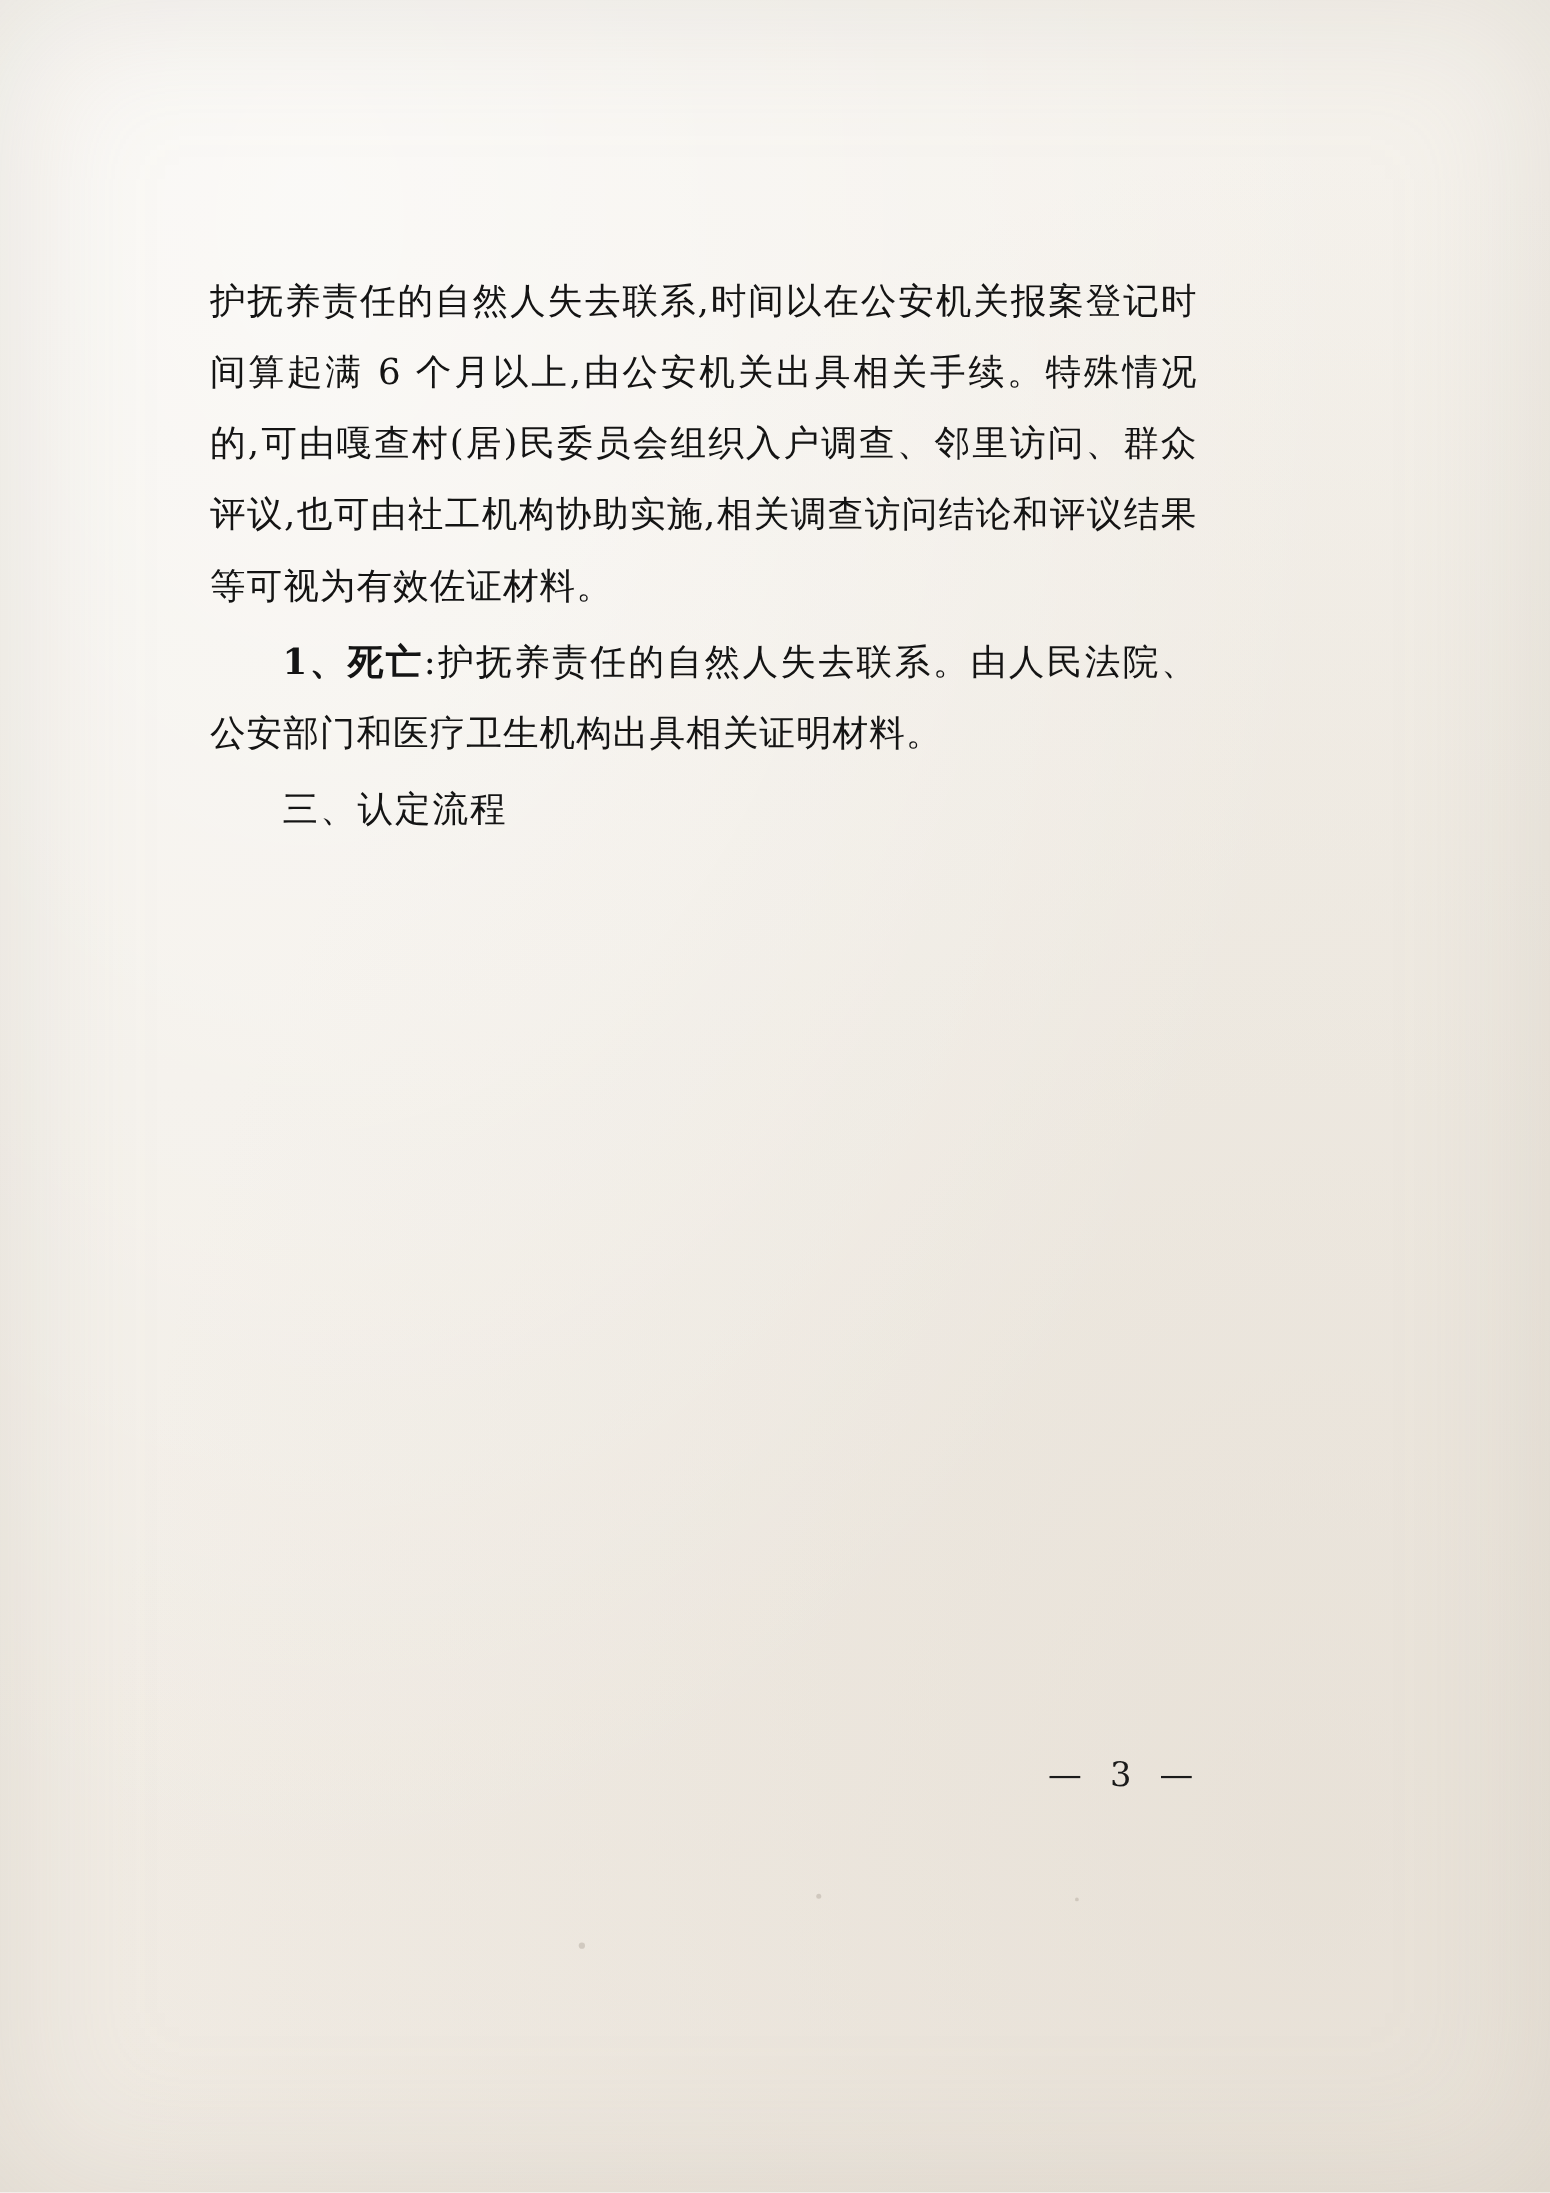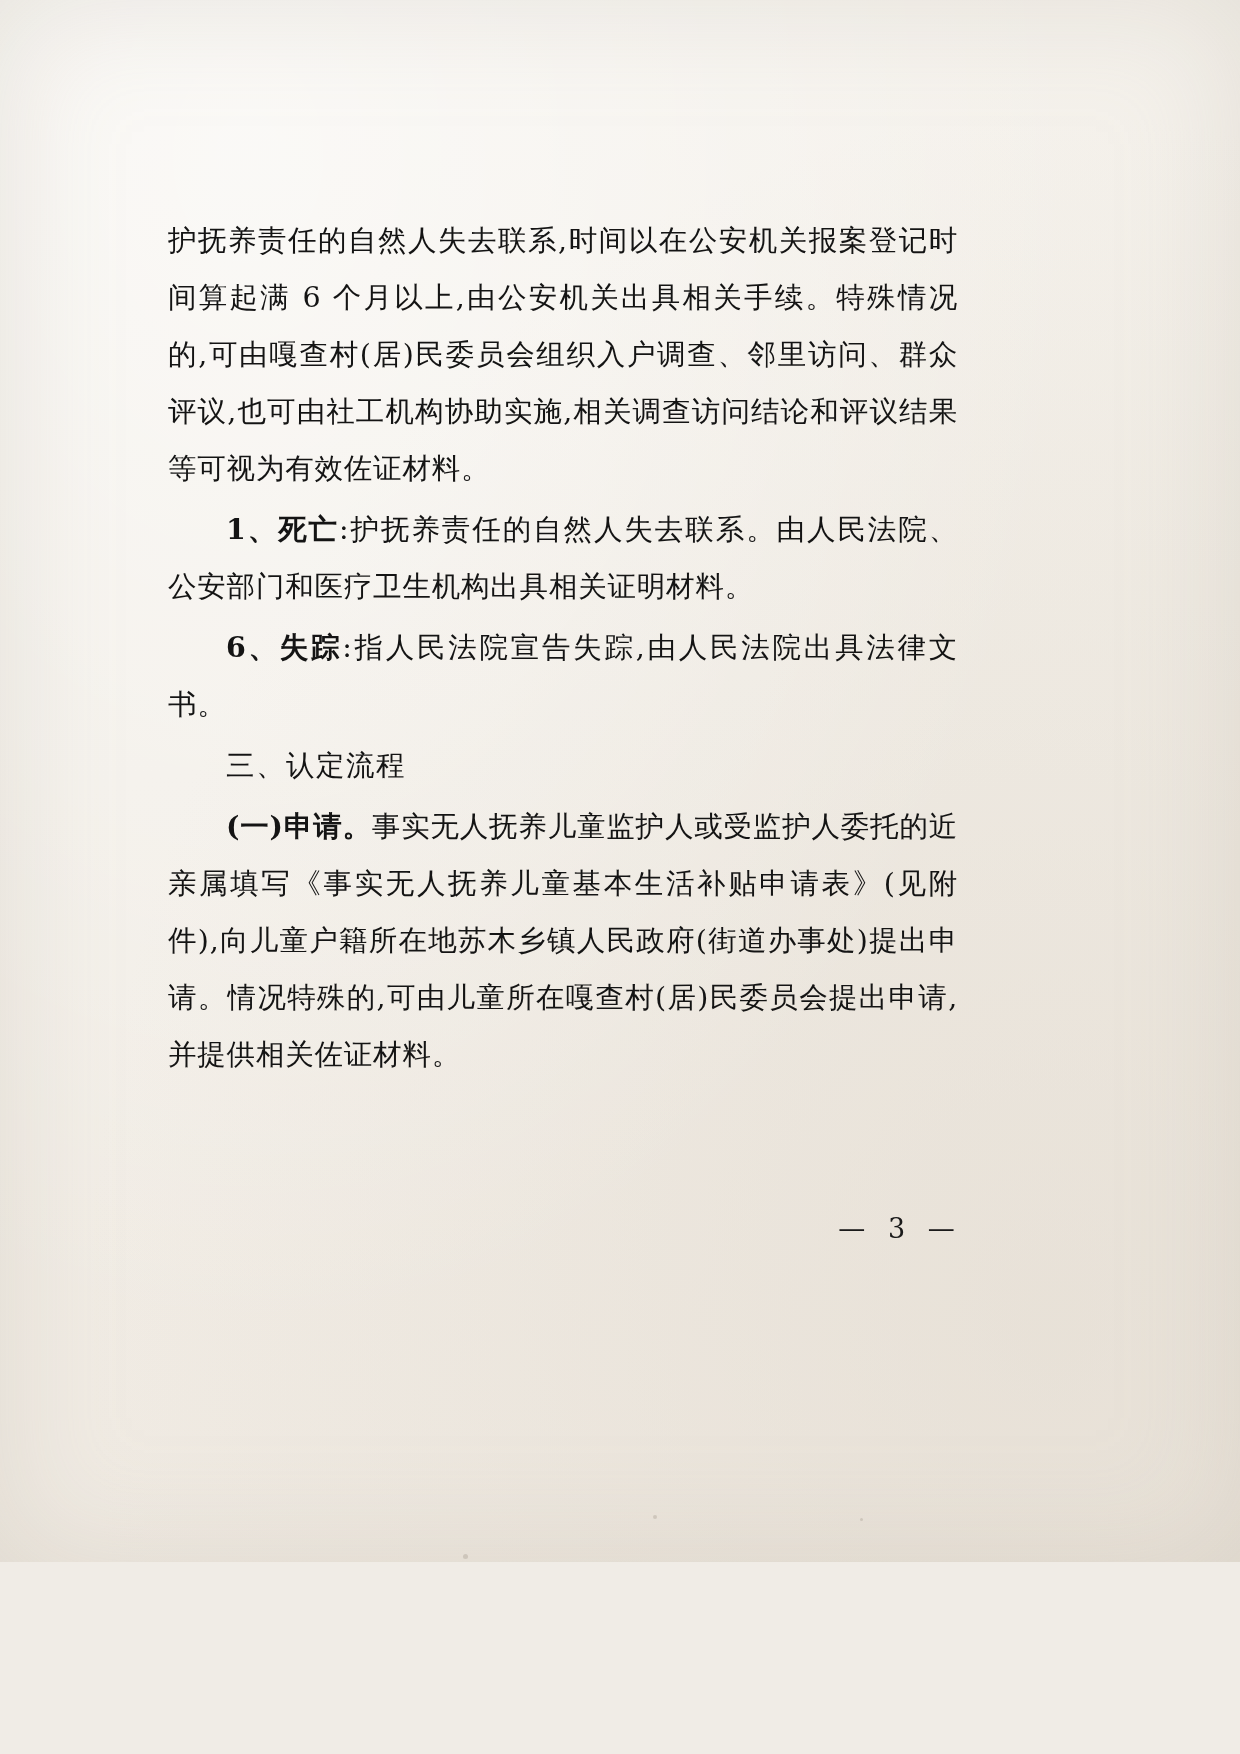--- a/index.html
+++ b/index.html
@@ -4,21 +4,21 @@
 <title>Document Page 3</title>
 <style>
   html, body {
     margin: 0;
     padding: 0;
     background: #f0ece6;
   }
   .page {
     position: relative;
     width: 1240px;
-    height: 1562px;
+    height: 1754px;
     margin: 0 auto;
     background: #ffffff;
     box-sizing: border-box;
     overflow: hidden;
   }
   
   .page::before {
     content: "";
     position: absolute;
     inset: 0;
@@ -104,29 +104,23 @@
 
     <p>
       <span>护抚养责任的自然人失去联系,时间以在公安机关报案登记时间算起满 6 个月以上,由公安机关出具相关手续。特殊情况的,可由嘎查村(居)民委员会组织入户调查、邻里访问、群众评议,也可由社工机构协助实施,相关调查访问结论和评议结果等可视为有效佐证材料。</span>
     </p>
 
 
     <p class="indent">
       <span class="b">1、死亡</span><span>:护抚养责任的自然人失去联系。由人民法院、公安部门和医疗卫生机构出具相关证明材料。</span>
     </p>
 
-    <p class="indent">
-      <span class="b">6、失踪</span><span>:指人民法院宣告失踪,由人民法院出具法律文书。</span>
-    </p>
 
     <p class="heading">三、认定流程</p>
 
-    <p class="indent">
-      <span class="b">(一)申请。</span><span>事实无人抚养儿童监护人或受监护人委托的近亲属填写《事实无人抚养儿童基本生活补贴申请表》(见附件),向儿童户籍所在地苏木乡镇人民政府(街道办事处)提出申请。情况特殊的,可由儿童所在嘎查村(居)民委员会提出申请,并提供相关佐证材料。</span>
-    </p>
 
 
 
   </div>
 
   <div class="footer">
     <span class="pagenum">— 3 —</span>
   </div>
 
 </div>

